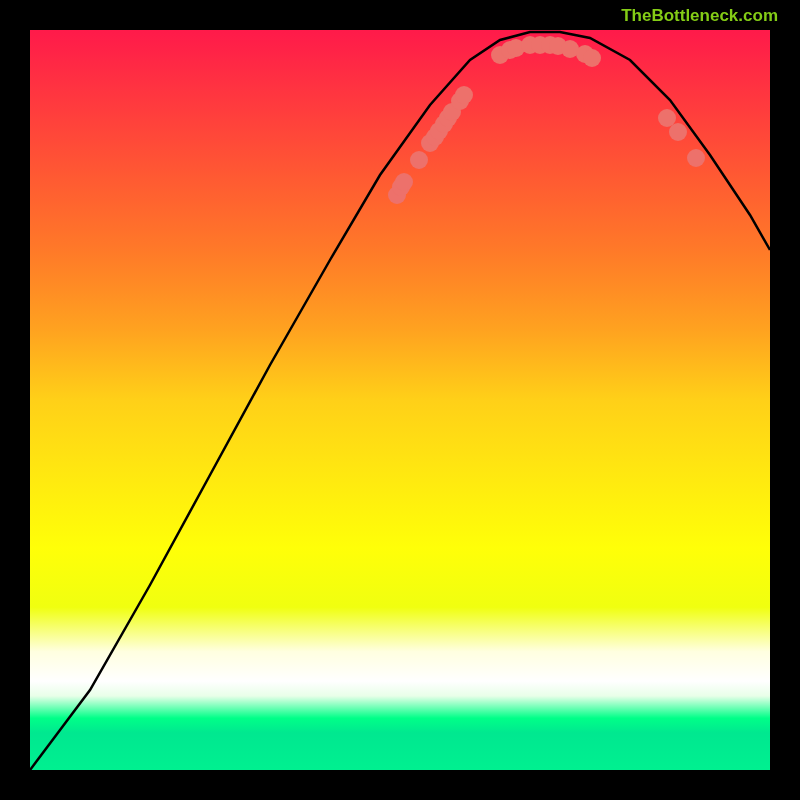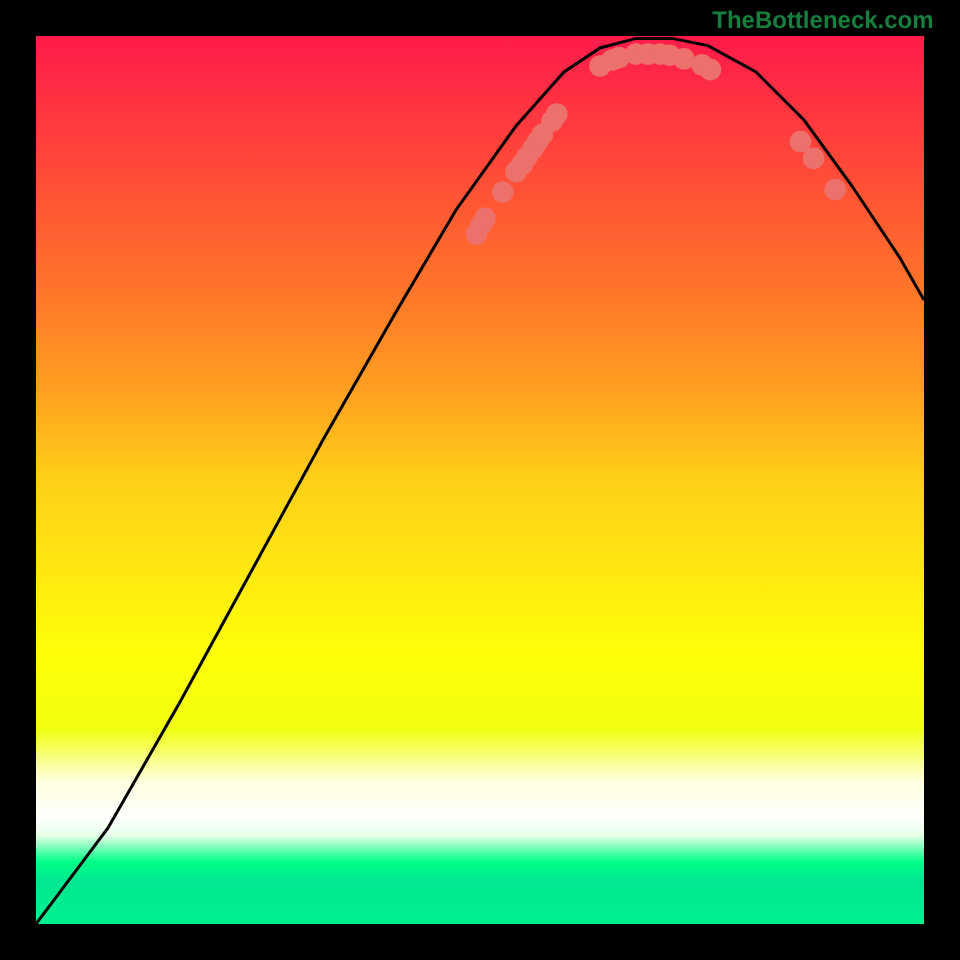--- a/index.html
+++ b/index.html
@@ -8,22 +8,22 @@
     height: 800px;
     background: #000;
     position: relative;
     font-family: Arial, sans-serif;
     overflow: hidden;
   }
   .watermark {
     position: absolute;
     top: 6px;
     right: 22px;
-    color: #15803d;
-    font-size: 20px;
+    color: #84cc16;
+    font-size: 17px;
     font-weight: bold;
     z-index: 10;
   }
   .plot-area {
     position: absolute;
     left: 30px;
     top: 30px;
     width: 740px;
     height: 740px;
     overflow: hidden;

